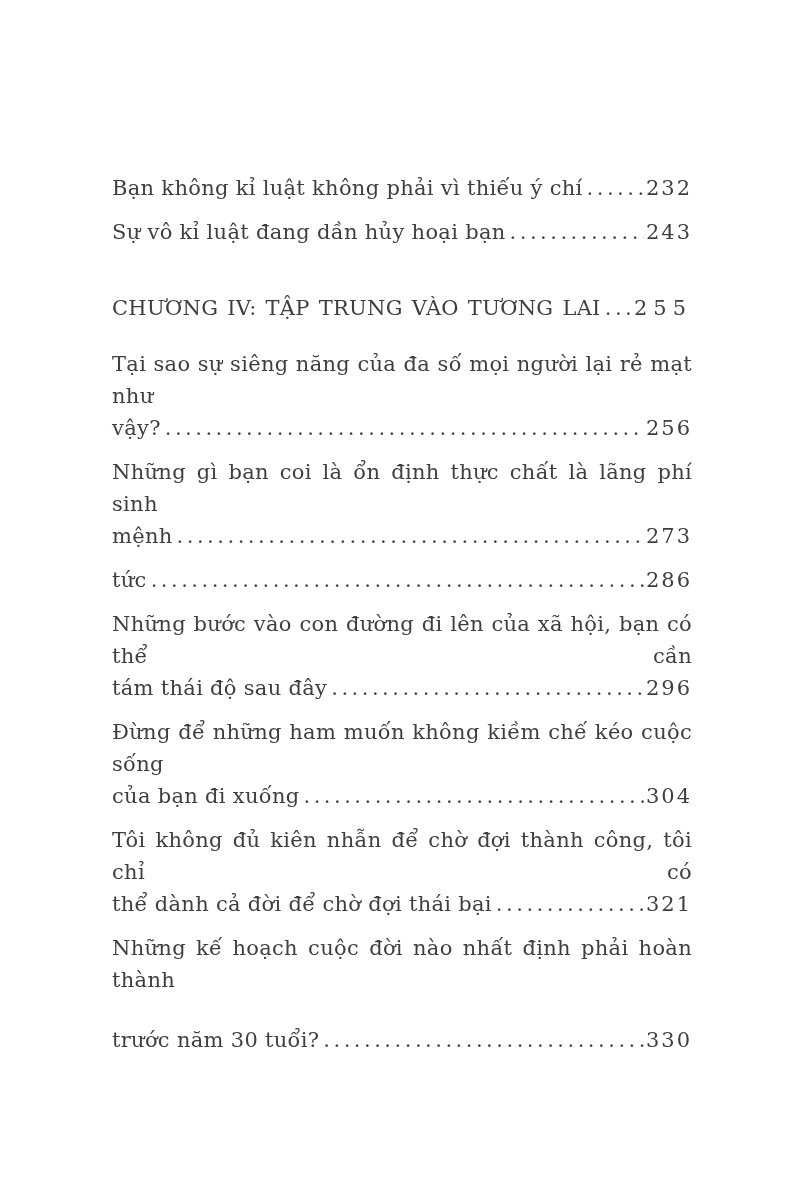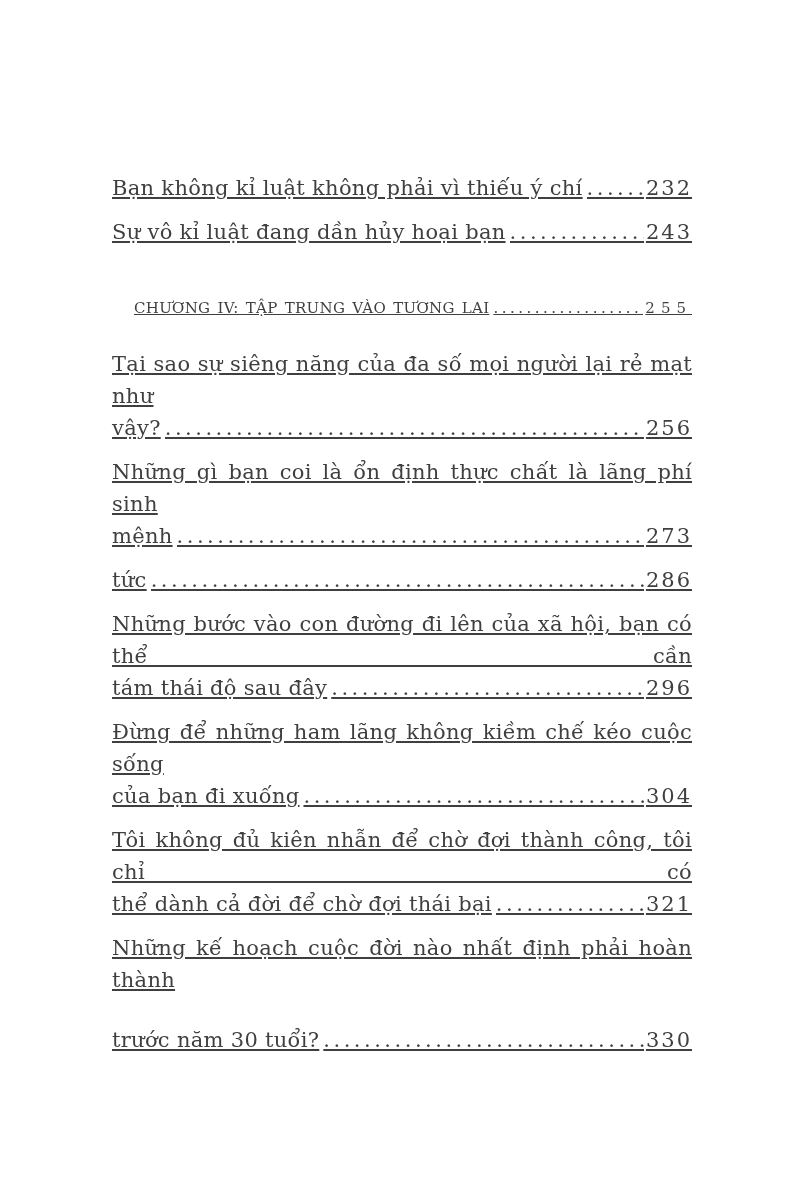--- a/index.html
+++ b/index.html
@@ -17,21 +17,20 @@
     color: #3f3f3f;
   }
   .toc {
     position: absolute;
     left: 112px;
     top: 172px;
     width: 580px;
     font-size: 21px;
     line-height: 32px;
     letter-spacing: 0.3px;
-    text-decoration: underline;
   }
   .toc-entry {
     margin-bottom: 12px;
   }
   .entry-line.justified {
     text-align: justify;
     text-align-last: justify;
   }
   .dot-row {
     display: flex;
@@ -51,23 +50,22 @@
   .dots::after {
     content: "..........................................................................................................................................................................";
   }
   .page-num {
     white-space: nowrap;
     letter-spacing: 2px;
   }
   .toc-chapter {
     margin-top: 44px;
     margin-bottom: 24px;
-    font-size: 15px;
+    font-size: 21px;
     word-spacing: 2px;
-    margin-left: 22px;
   }
   .toc-chapter .page-num {
     letter-spacing: 6px;
   }
   .toc-entry.wide-gap .dot-row {
     margin-top: 28px;
   }
 </style>
 </head>
 <body>
@@ -118,21 +116,21 @@
       </div>
       <div class="toc-entry">
         <div class="entry-line justified">Những bước vào con đường đi lên của xã hội, bạn có thể cần</div>
         <div class="dot-row">
           <span class="row-text">tám thái độ sau đây</span>
           <span class="dots"></span>
           <span class="page-num">296</span>
         </div>
       </div>
       <div class="toc-entry">
-        <div class="entry-line justified">Đừng để những ham lãng không kiềm chế kéo cuộc sống</div>
+        <div class="entry-line justified">Đừng để những ham muốn không kiềm chế kéo cuộc sống</div>
         <div class="dot-row">
           <span class="row-text">của bạn đi xuống</span>
           <span class="dots"></span>
           <span class="page-num">304</span>
         </div>
       </div>
       <div class="toc-entry">
         <div class="entry-line justified">Tôi không đủ kiên nhẫn để chờ đợi thành công, tôi chỉ có</div>
         <div class="dot-row">
           <span class="row-text">thể dành cả đời để chờ đợi thái bại</span>

